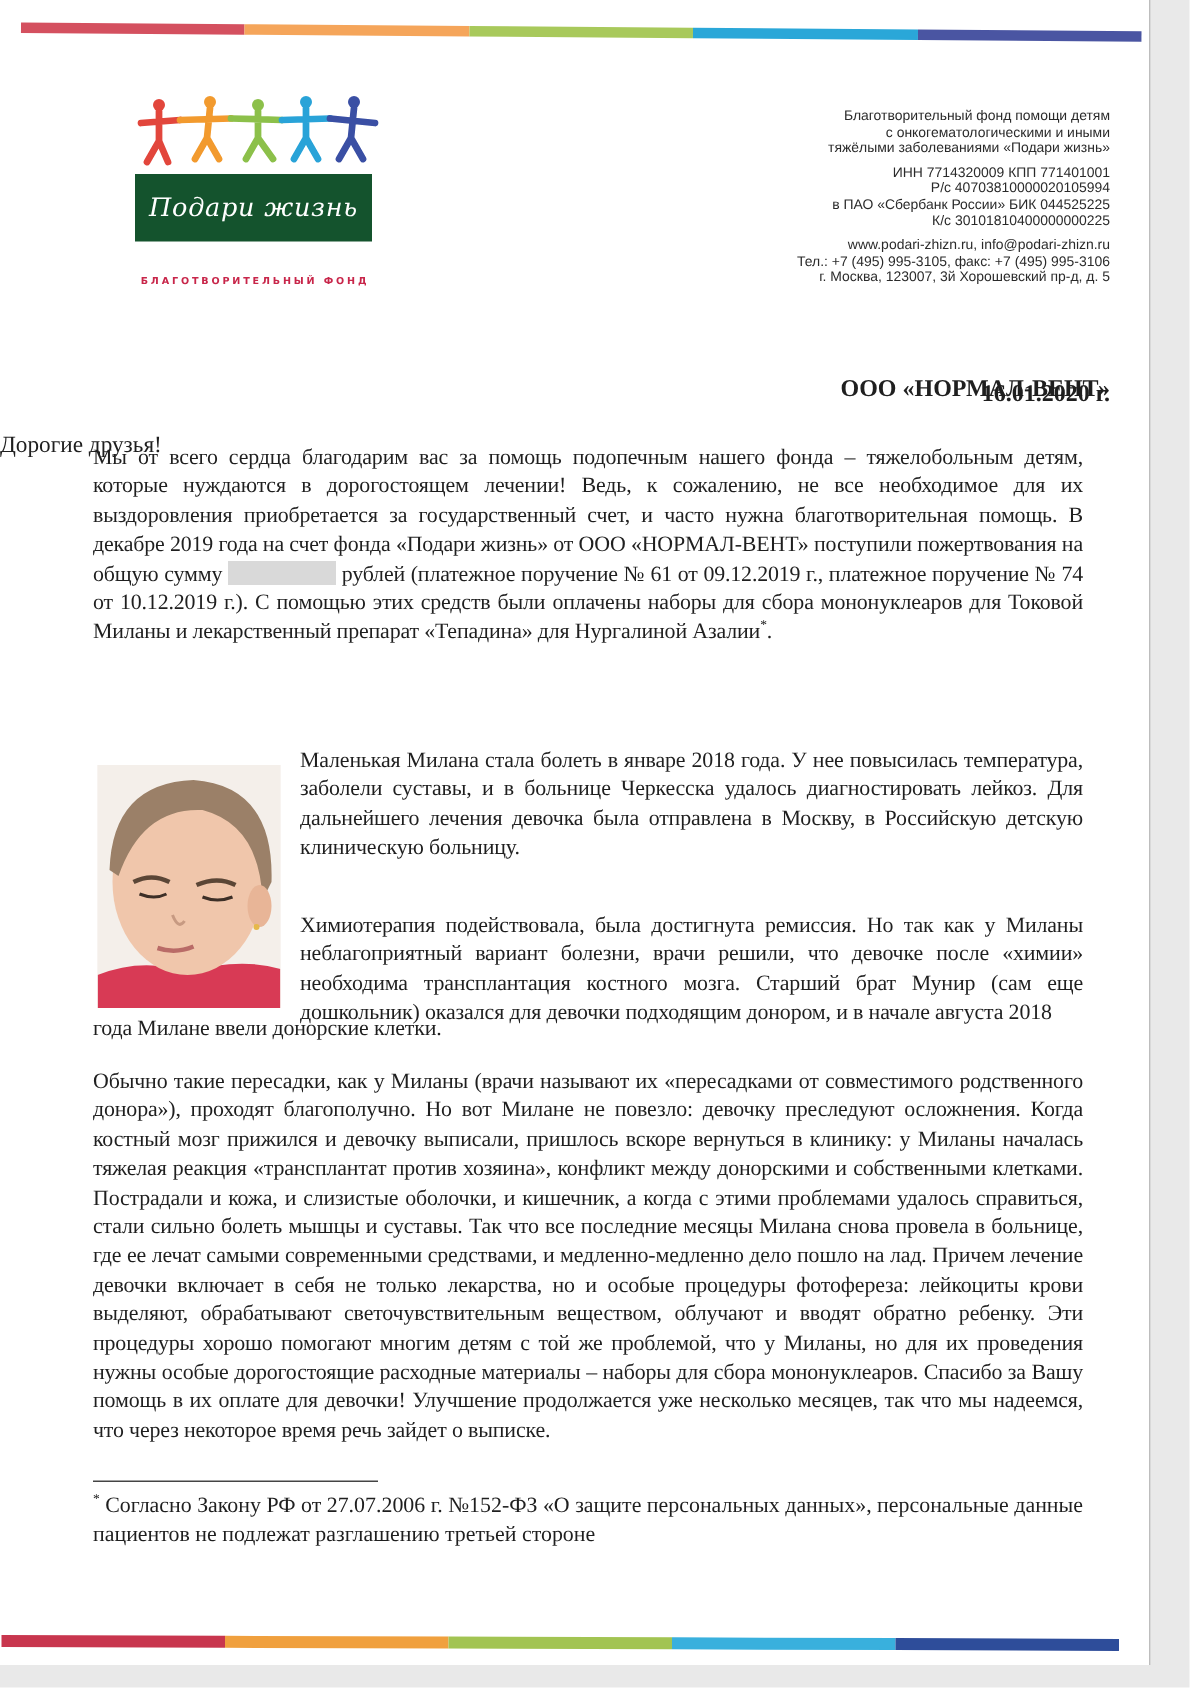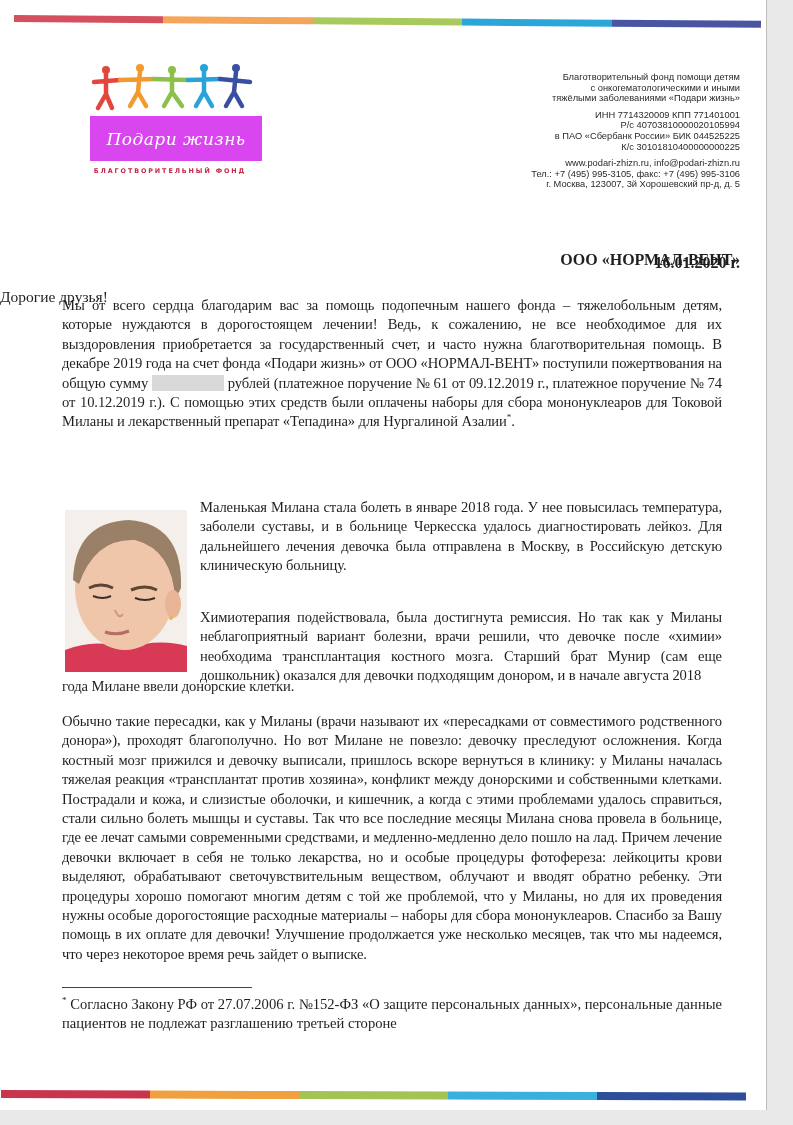--- a/index.html
+++ b/index.html
@@ -12,26 +12,26 @@
     border-right: 1px solid #bdbdbd;
   }
   .stripe { position: absolute; left: 14px; display: flex; height: 7px; }
   .stripe.top { top: 15px; width: 747px; transform: rotate(0.45deg); transform-origin: left center; }
   .stripe.bottom { top: 1090px; width: 745px; height: 8px; left: 1px; transform: rotate(0.2deg); transform-origin: left center; }
   .stripe div { flex: 1; }
 
   .logo { position: absolute; left: 90px; top: 62px; width: 170px; }
   .logo svg { display: block; }
   .logo-box {
-    margin-top: 4px; width: 172px; height: 45px; background: #d946ef; color: #fff;
+    margin-top: 4px; width: 158px; height: 45px; background: #14532d; color: #fff;
     display: flex; align-items: center; justify-content: center;
     font-family: "DejaVu Serif", serif; font-style: italic; font-size: 17px; letter-spacing: 0.5px;
   }
   .logo-caption {
-    margin-top: 6px; width: 160px; text-align: center; color: #c8264a;
+    margin-top: 22px; width: 160px; text-align: center; color: #c8264a;
     font-family: "DejaVu Sans", sans-serif; font-weight: bold; font-size: 6.4px; letter-spacing: 1.9px;
   }
 
   .org-info {
     position: absolute; right: 26px; top: 72px; width: 260px; text-align: right;
     font-family: "Liberation Sans", sans-serif; font-size: 9.3px; line-height: 10.6px; color: #2a2a2a;
   }
   .org-info .gap { height: 6px; }
 
   .recipient {

